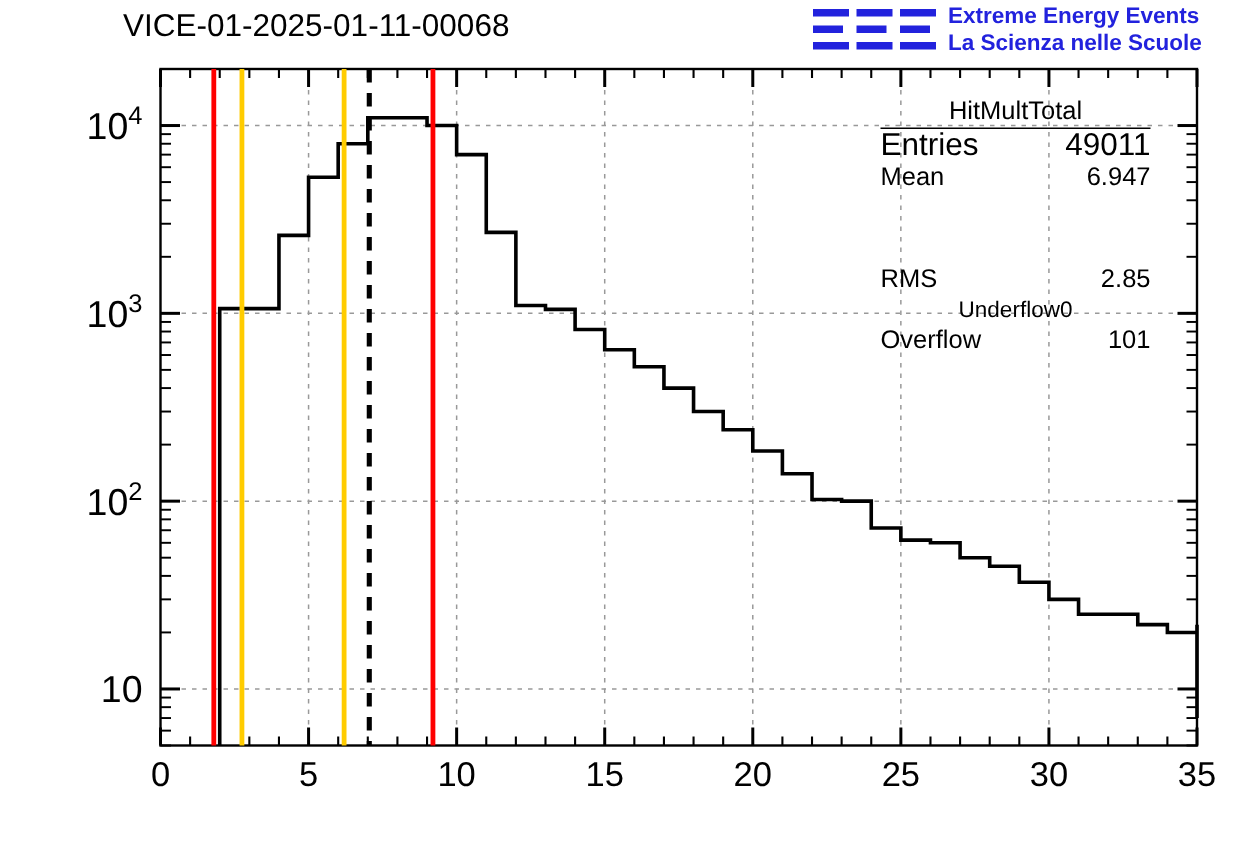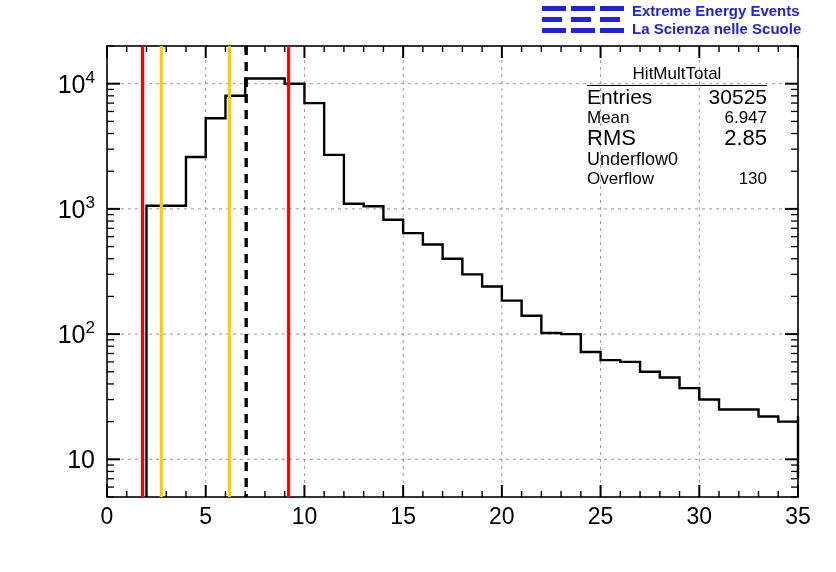--- a/index.html
+++ b/index.html
@@ -6,20 +6,21 @@
   body{width:836px;height:572px;overflow:hidden;
        font-family:"Liberation Sans", sans-serif;color:#000;}
   #root{position:relative;width:836px;height:572px;}
   svg{display:block;}
 </style>
 </head>
 <body>
 
 <div id="root">
 
+  <div style="position:absolute;left:82px;top:6px;font-size:21px;letter-spacing:0px;">VICE-01-2025-01-11-00068</div>
 
   <svg style="position:absolute;left:540px;top:3px;" width="92" height="36">
     <g fill="#2222dd">
       <rect x="2" y="3" width="24" height="5"></rect>
       <rect x="2" y="14" width="20" height="5"></rect>
       <rect x="2" y="25" width="24" height="5"></rect>
       <rect x="31" y="3" width="24" height="5"></rect>
       <rect x="31" y="14" width="20" height="5"></rect>
       <rect x="31" y="25" width="24" height="5"></rect>
       <rect x="60" y="3" width="24" height="5"></rect>
@@ -203,35 +204,35 @@
         <line x1="246.18714285714285" y1="46" x2="246.18714285714285" y2="497" stroke="#000000" stroke-width="3.4" stroke-dasharray="9,7"></line>
         <line x1="288.63428571428574" y1="46" x2="288.63428571428574" y2="497" stroke="#ff0000" stroke-width="3.2"></line>
       </g>
   </svg>
 
   <div style="position:absolute;left:587px;top:64px;width:180px;">
     <div style="text-align:center;font-size:17px;">HitMultTotal</div>
     <div style="border-top:1.5px solid #000;margin-top:1px;padding-top:1px;" id="stats-rows">
         <div style="display: flex; justify-content: space-between; font-size: 21px; line-height: 20.5px;">
           <span>Entries</span>
-          <span>30525</span>
+          <span>49011</span>
         </div>
         <div style="display: flex; justify-content: space-between; font-size: 17px; line-height: 20.5px;">
           <span>Mean</span>
           <span>6.947</span>
         </div>
-        <div style="display: flex; justify-content: space-between; font-size: 22px; line-height: 20.5px;">
+        <div style="display: flex; justify-content: space-between; font-size: 17px; line-height: 20.5px; margin-top: 48px;">
           <span>RMS</span>
           <span>2.85</span>
         </div>
-        <div style="display: flex; justify-content: flex-start; font-size: 18px; line-height: 20.5px;">
+        <div style="display: flex; justify-content: center; font-size: 15px; line-height: 20.5px;">
           <span>Underflow</span>
           <span>0</span>
         </div>
         <div style="display: flex; justify-content: space-between; font-size: 17px; line-height: 20.5px; align-items: flex-end;">
           <span>Overflow</span>
-          <span>130</span>
+          <span>101</span>
         </div>
       </div>
   </div>
 
 
 </div>
 
 </body></html>

